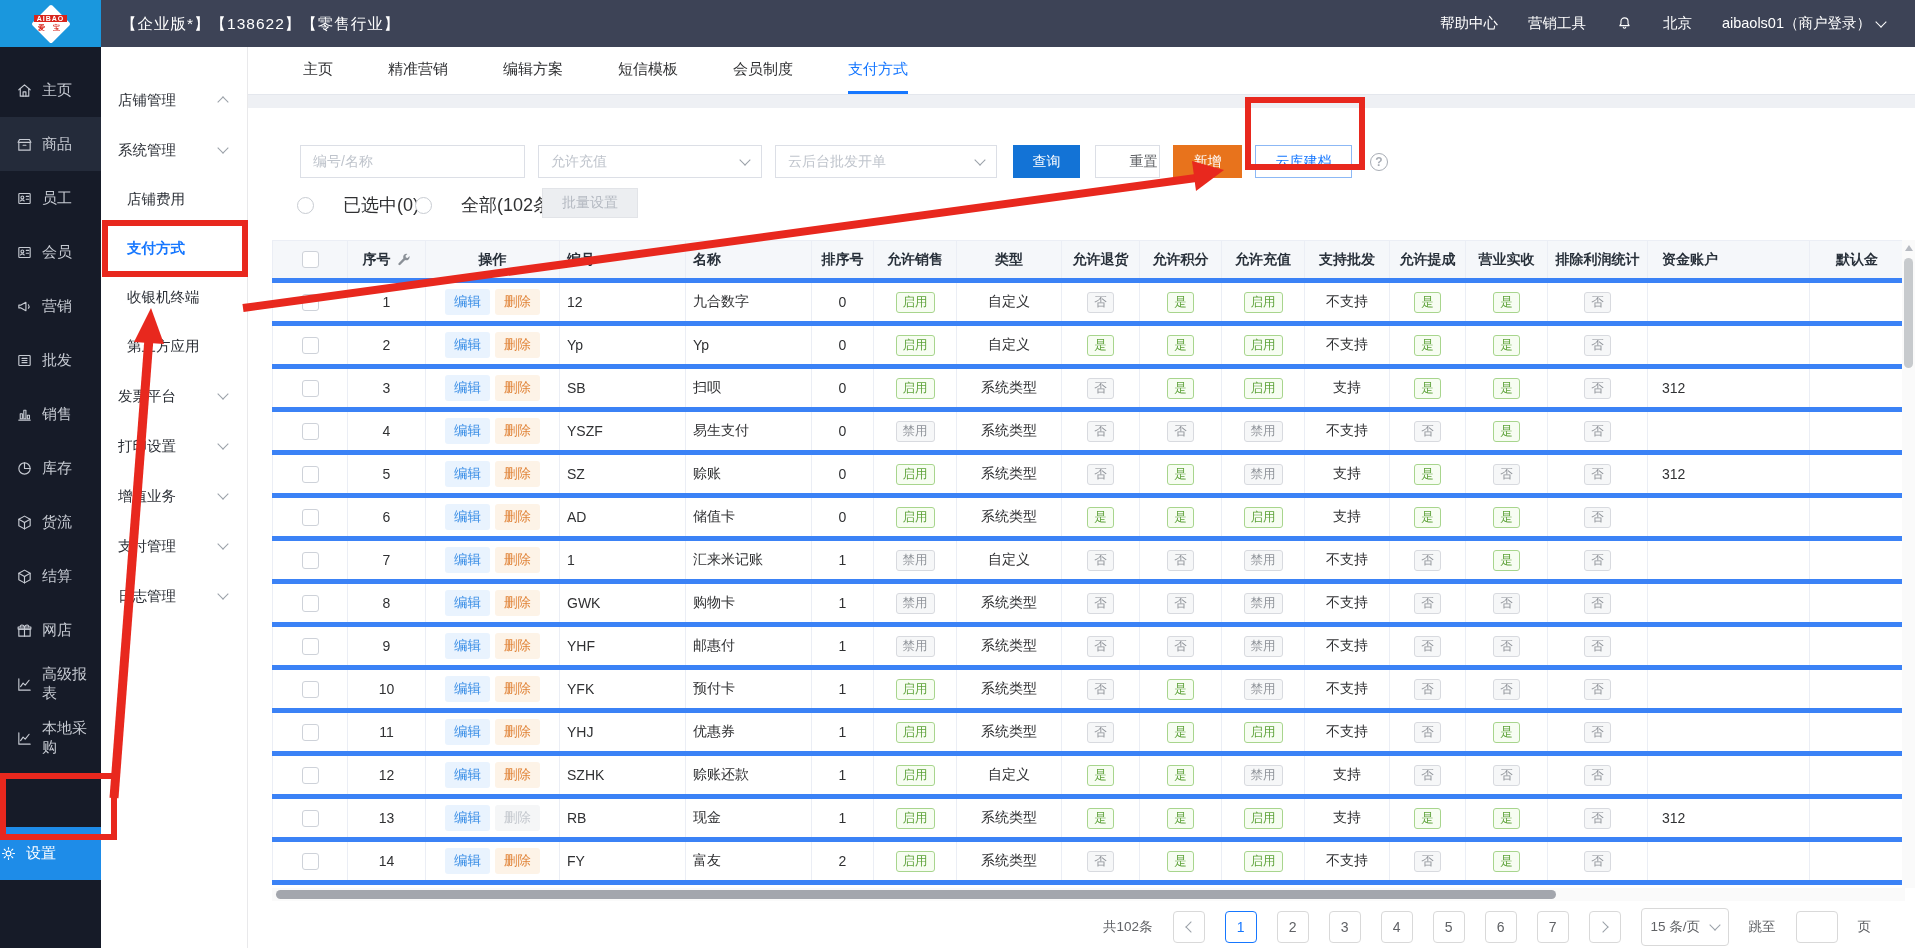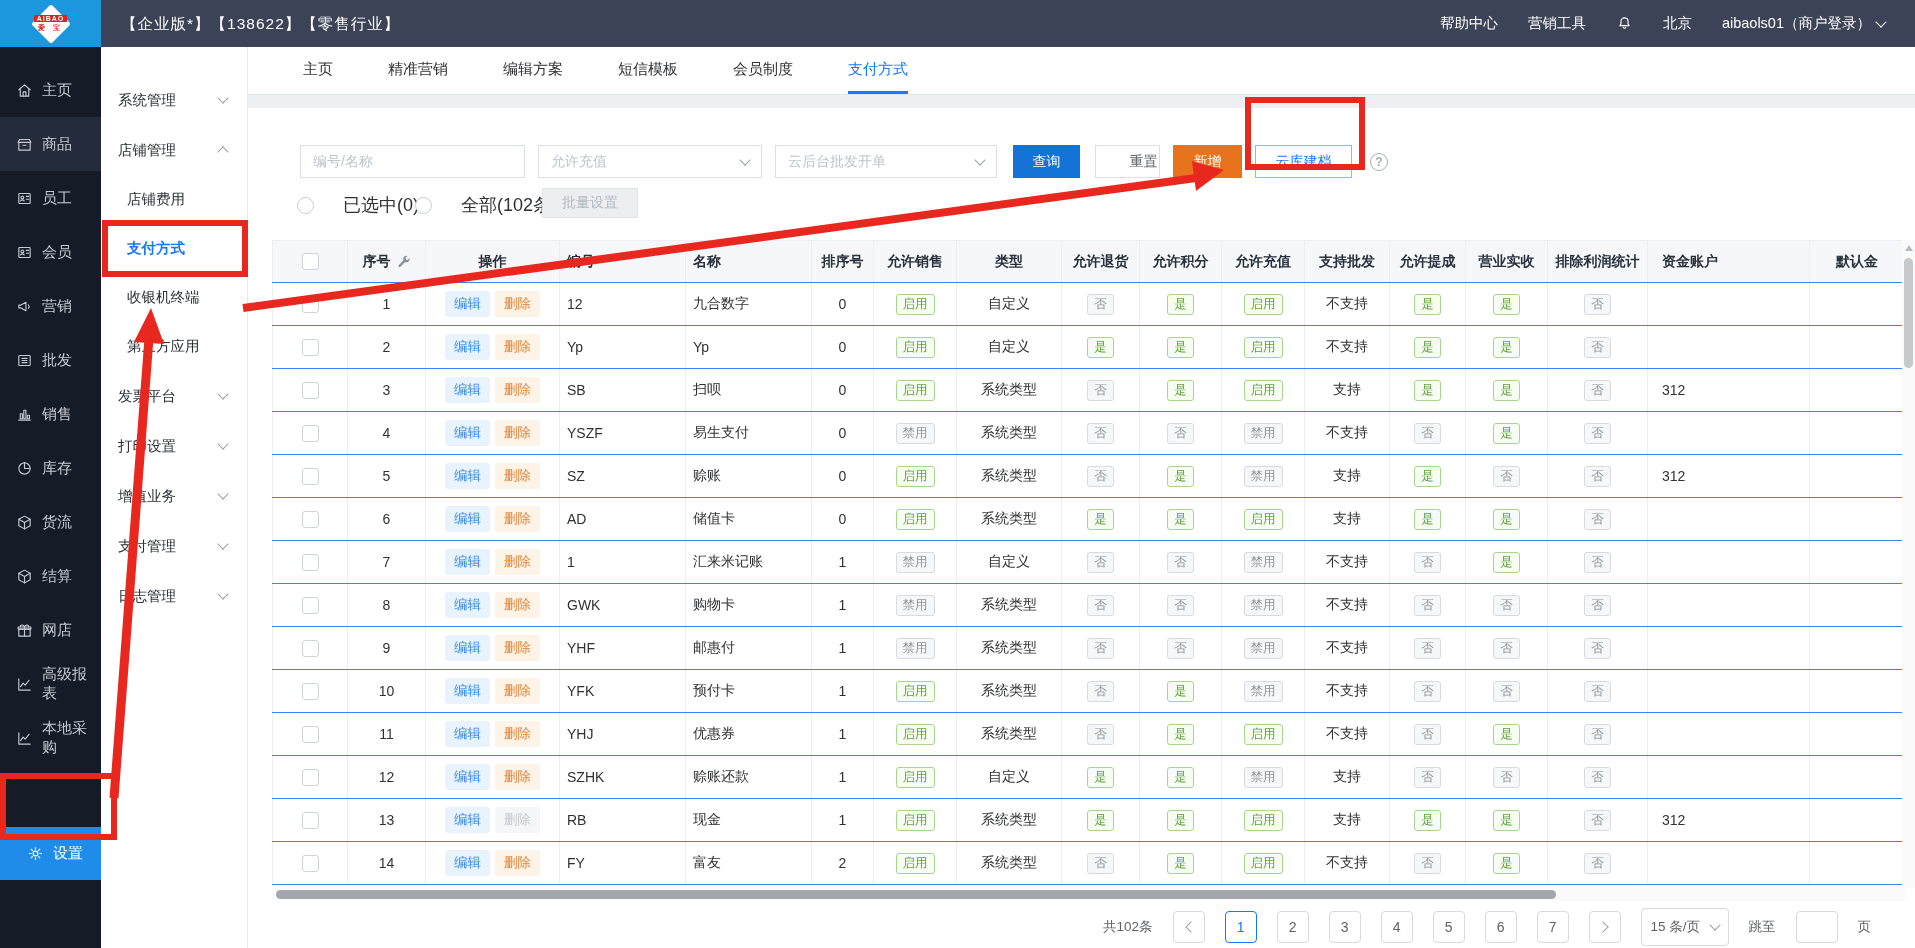--- a/index.html
+++ b/index.html
@@ -20,21 +20,21 @@
   .topbar-right .item { display:flex; align-items:center; gap:6px; cursor:pointer; }
   .chev { width:8px; height:8px; border-right:1.5px solid #9aa0a8; border-bottom:1.5px solid #9aa0a8; display:inline-block; transform:rotate(45deg); margin-top:-4px; }
   .chev.up { transform:rotate(-135deg); margin-top:4px; }
   .chev.white { border-color:#fff; }
 
   
   .sidebar { position:absolute; left:0; top:47px; width:101px; height:901px; background:#161b28; z-index:5; }
   .side-list { padding-top:16px; }
   .side-item { height:54px; display:flex; align-items:center; padding-left:16px; gap:9px; color:#c6cad2; font-size:15px; cursor:pointer; }
   .side-item.alt { background:#242b3a; }
-  .side-sel { position:absolute; left:0; top:780px; width:101px; height:53px; display:flex; align-items:center; padding-left:27px; gap:9px; background:#1e8ce8; color:#fff; font-size:15px; cursor:pointer; }
+  .side-sel { position:absolute; left:0; top:780px; width:101px; height:53px; display:flex; align-items:center; padding-left:0; gap:9px; background:#1e8ce8; color:#fff; font-size:15px; cursor:pointer; }
 
   
   .submenu { position:absolute; left:101px; top:47px; width:147px; height:901px; background:#fff; border-right:1px solid #e9e9eb; z-index:4; padding-top:28px; }
   .sm-item { position:relative; height:50px; display:flex; align-items:center; justify-content:space-between; padding:0 20px 0 17px; font-size:14.5px; color:#2b2f36; cursor:pointer; }
   .sm-item.sub { padding-left:26px; height:49px; }
   .sm-item.selected { color:#1677ff; font-weight:bold; }
   .sm-item.selected::after { content:""; position:absolute; right:0; top:7px; bottom:7px; width:5px; background:#1677ff; border-radius:3px; }
 
   
   .main { position:absolute; left:248px; top:47px; width:1667px; height:901px; }
@@ -51,21 +51,21 @@
   .btn-reset { background:#fff; color:#606266; border-color:#dcdfe6; }
   .btn-add { background:#e8731c; color:#fff; }
   .btn-cloud { background:#fff; color:#1677ff; border-color:#8cb8f5; }
   .help-q { position:absolute; width:18px; height:18px; border:1.5px solid #a8adb5; border-radius:50%; color:#a8adb5; font-size:12px; display:flex; align-items:center; justify-content:center; font-weight:bold; }
   .radio-row { position:absolute; display:flex; align-items:center; font-size:18px; color:#303133;gap:19px; }
   .radio { width:17px; height:17px; border:1px solid #c8ccd2; border-radius:50%; background:#fff; margin-right:10px; }
   .btn-batch { background:#eceef1; color:#b5bac2; border-color:#e2e4e8; cursor:not-allowed; }
 
   
   .tbl { position:absolute; left:24px; top:193px; width:1633px; }
-  .t-row { display:grid; grid-template-columns:76px 78px 134px 126px 126px 62px 83px 105px 78px 82px 83px 85px 76px 82px 100px 162px 95px; height:43px; border-bottom:1px solid #3b82f6; background:#fff; }
+  .t-row { display:grid; grid-template-columns:76px 78px 134px 126px 126px 62px 83px 105px 78px 82px 83px 85px 76px 82px 100px 162px 95px; height:43px; border-bottom:5px solid #3b82f6; background:#fff; }
   .t-row.head { background:#f5f7fa; font-weight:bold; font-size:13.5px; color:#28303a; border-top:1px solid #ebeef5; }
   .t-cell { display:flex; align-items:center; justify-content:center; border-right:1px solid #ebeef5; font-size:14px; overflow:hidden; white-space:nowrap; gap:5px; }
   .t-cell:first-child { border-left:1px solid #ebeef5; }
   .t-cell.left { justify-content:flex-start; padding-left:7px; }
   .t-cell.lpad { justify-content:flex-start; padding-left:14px; }
   .ckb { width:17px; height:17px; border:1px solid #ced2d9; border-radius:3px; background:#fff; cursor:pointer; }
   .chip { padding:4px 9px; border-radius:3px; font-size:13.5px; cursor:pointer; }
   .chip-edit { color:#3a8ee6; background:#e9f3fe; }
   .chip-del { color:#e08236; background:#fdf3e7; }
   .chip-del.disabled { color:#c3c7cd; background:#f5f6f7; cursor:not-allowed; }
@@ -256,26 +256,26 @@
           <circle cx="12" cy="12" r="3.4"></circle>
           <path d="M12 3.5v2.3M12 18.2v2.3M3.5 12h2.3M18.2 12h2.3M6 6l1.6 1.6M16.4 16.4 18 18M18 6l-1.6 1.6M7.6 16.4 6 18"></path>
         </svg>
       </span>
     <span>设置</span>
   </div>
 </div>
 
 <div class="submenu">
     <div class="sm-item">
+      <span>店铺管理</span>
+      <span class="chev up"></span>
+    </div>
+    <div class="sm-item">
       <span>系统管理</span>
       <span class="chev "></span>
-    </div>
-    <div class="sm-item">
-      <span>店铺管理</span>
-      <span class="chev up"></span>
     </div>
     <div class="sm-item sub">
       <span>店铺费用</span>
     </div>
     <div class="sm-item sub selected">
       <span>支付方式</span>
     </div>
     <div class="sm-item sub">
       <span>收银机终端</span>
     </div>

